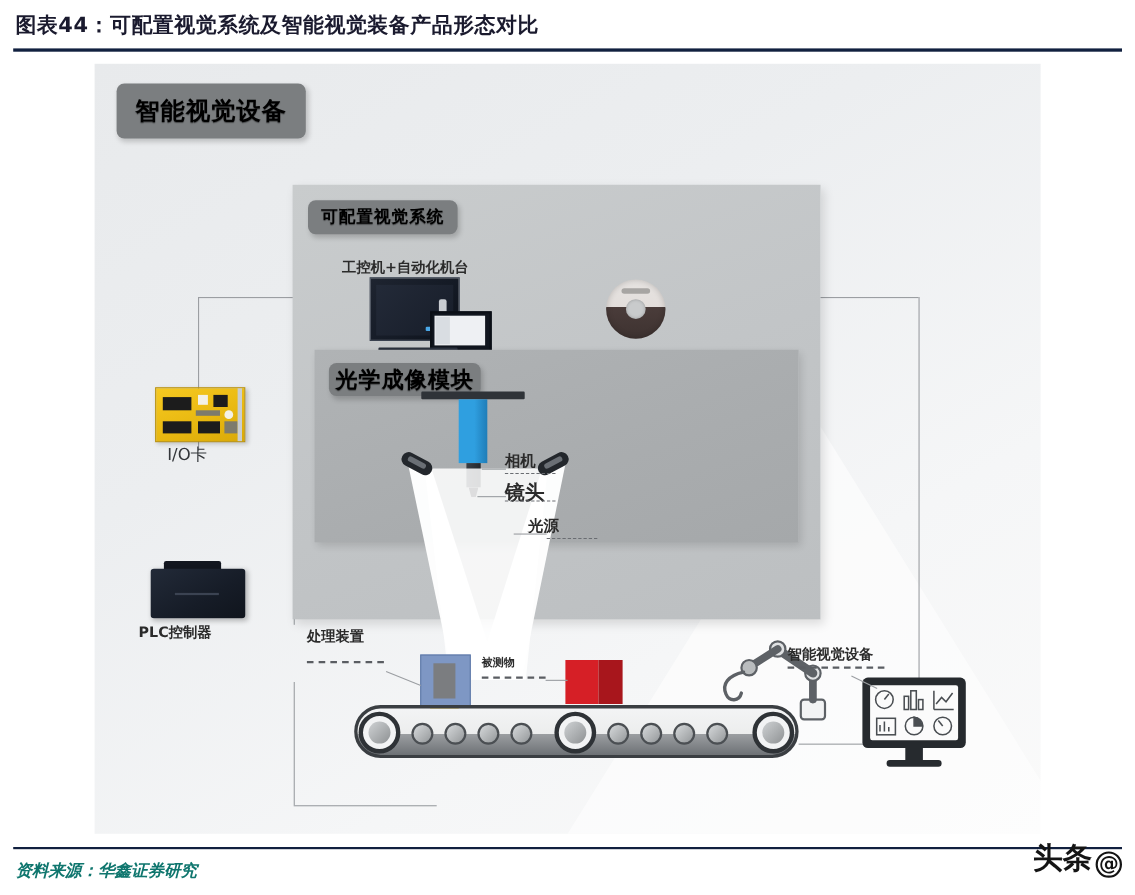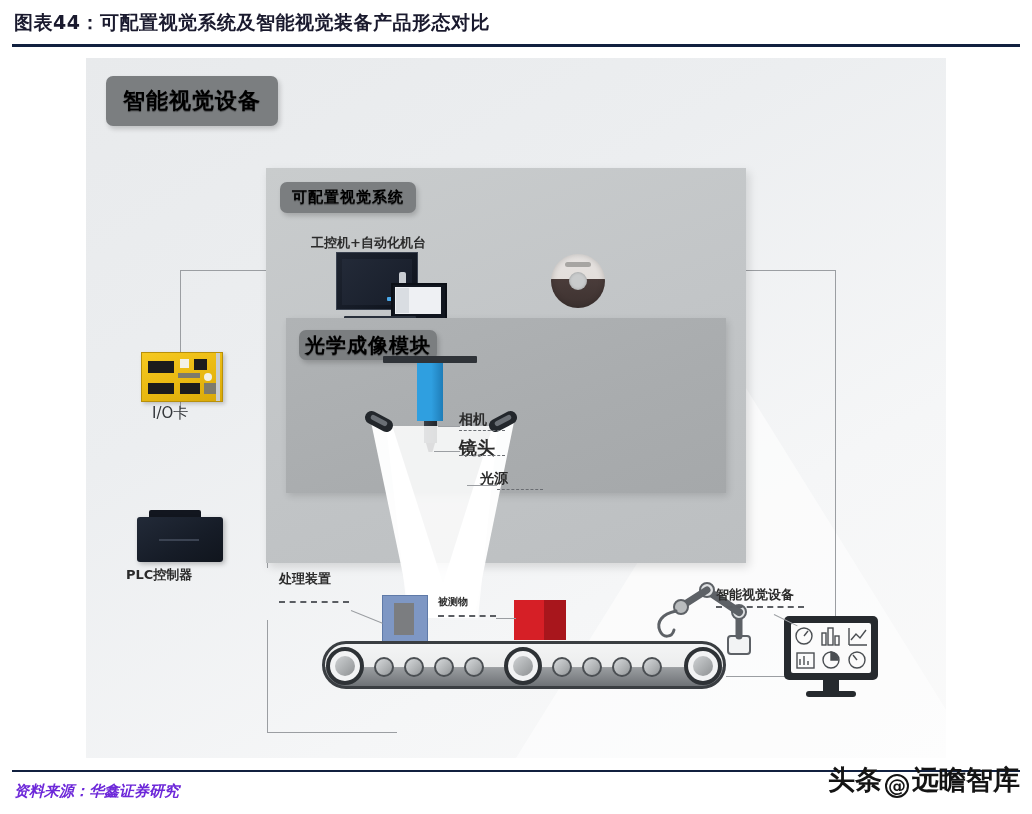--- a/index.html
+++ b/index.html
@@ -198,21 +198,21 @@
   
   #monitor{position:absolute;left:694px;top:555px;width:94px;height:82px;}
   #monitor .bez{position:absolute;left:0;top:0;width:94px;height:64px;background:#262a2e;border-radius:5px;}
   #monitor .scr{position:absolute;left:7px;top:7px;width:80px;height:50px;background:#fbfbfb;border-radius:2px;}
   #monitor .neck{position:absolute;left:39px;top:64px;width:16px;height:11px;background:#262a2e;}
   #monitor .foot{position:absolute;left:22px;top:75px;width:50px;height:6px;background:#262a2e;border-radius:3px;}
 
   
   #footer-rule{position:absolute;left:12px;top:770px;width:1008px;height:2px;background:#11203f;}
   #src{
-    position:absolute;left:14px;top:782px;font-size:15px;color:#6d28d9;
+    position:absolute;left:14px;top:782px;font-size:15px;color:#0f766e;
     font-family:"DejaVu Serif","Liberation Serif",serif;font-style:italic;font-weight:bold;
     white-space:nowrap;
   }
   #watermark{
     position:absolute;right:12px;top:762px;
     font-size:27px;font-weight:bold;color:#141414;
     font-family:"DejaVu Sans","Liberation Sans",sans-serif;
     display:flex;align-items:flex-end;gap:3px;white-space:nowrap;
   }
   #watermark .at{
@@ -399,14 +399,13 @@
   <div class="cline ch" style="left:688px;top:556px;width:26px;transform:rotate(26deg);transform-origin:left center;"></div>
 
 
 </div>
 
 <div id="footer-rule"></div>
 <div id="src">资料来源：华鑫证券研究</div>
 <div id="watermark">
   <span>头条</span>
   <span class="at">@</span>
-  <span>远瞻智库</span>
 </div>
 
 </body></html>

